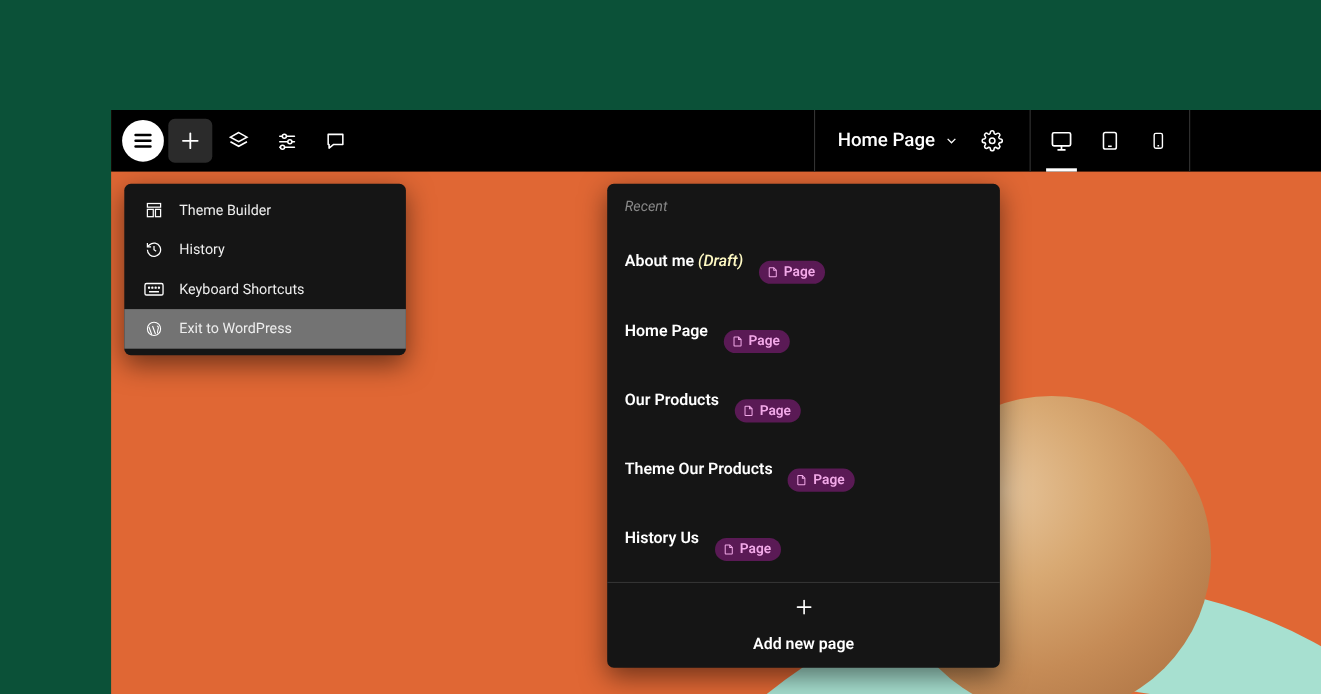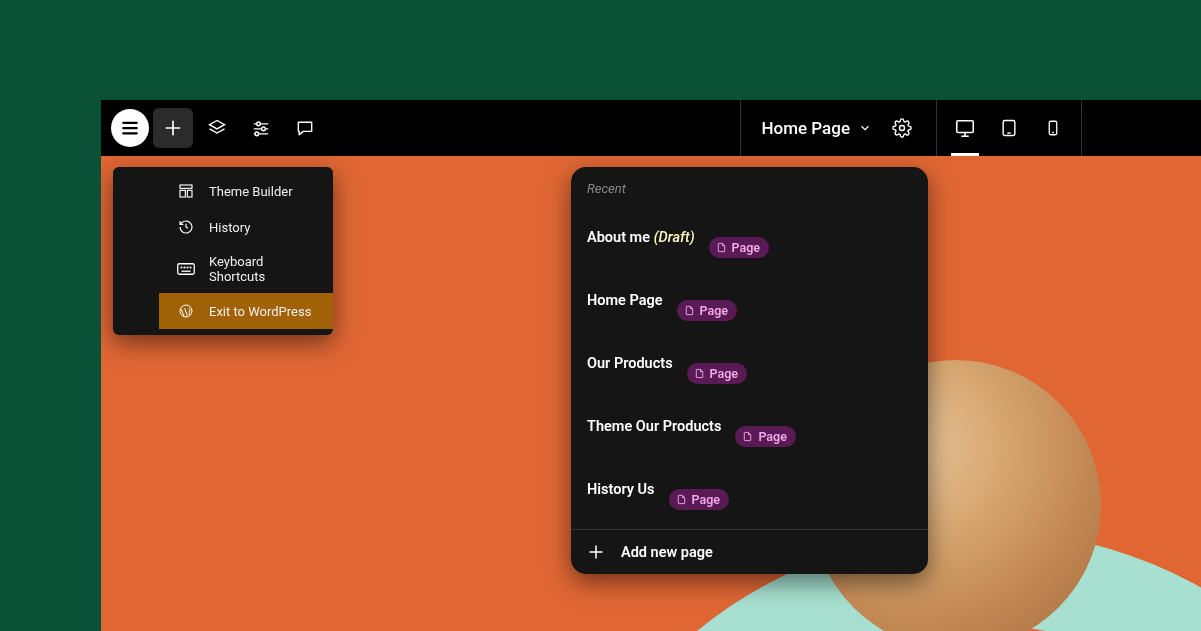--- a/index.html
+++ b/index.html
@@ -109,29 +109,28 @@
     padding: 6px 0;
     box-shadow: 0 8px 24px rgba(0,0,0,0.5);
     color: #eee;
   }
   .menu-item {
     display: flex; align-items: center; gap: 14px;
     padding: 9px 18px;
     font-size: 13px;
     cursor: pointer;
   }
-  .menu-item.hovered { background: #a16207; }
+  .menu-item.hovered { background: #737373; }
   .menu-item .mi-icon { width: 18px; height: 18px; display: flex; align-items: center; justify-content: center; color: #fff; }
-  .hamburger-menu { left: 12px; top: 67px; width: 220px; padding-left: 46px; }
+  .hamburger-menu { left: 12px; top: 67px; width: 256px; }
 
   .pages-menu {
-    left: 470px; top: 67px;
+    left: 451px; top: 67px;
     width: 357px;
     padding: 0;
-    border-radius: 15px;
   }
   .pm-head {
     font-size: 13px; font-style: italic; color: #888;
     padding: 14px 16px 6px;
   }
   .pm-list { padding: 4px 0 8px; }
   .pm-item {
     display: flex; align-items: center;
     padding: 11px 16px;
     gap: 14px;
@@ -150,20 +149,21 @@
     border-radius: 11px;
     margin-top: 20px;
   }
   .pm-add {
     display: flex; align-items: center; gap: 16px;
     padding: 13px 16px;
     font-size: 14.5px; font-weight: 600;
     color: #fff;
     border-top: 1px solid #333;
     cursor: pointer;
+    flex-direction: column;
   }
   svg { display: block; }
 </style>
 </head>
 <body>
 
 <div class="editor">
   <div class="arc"></div>
   <div class="sphere"></div>
 

